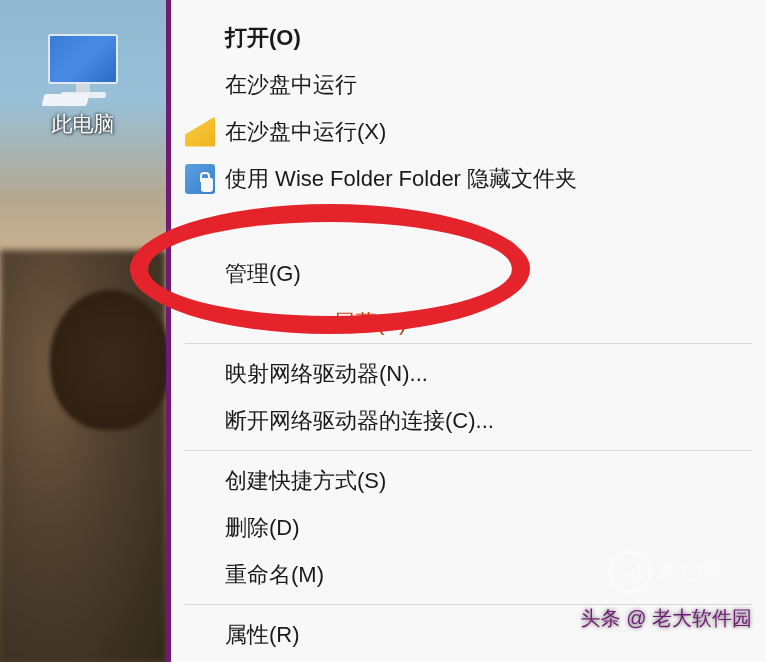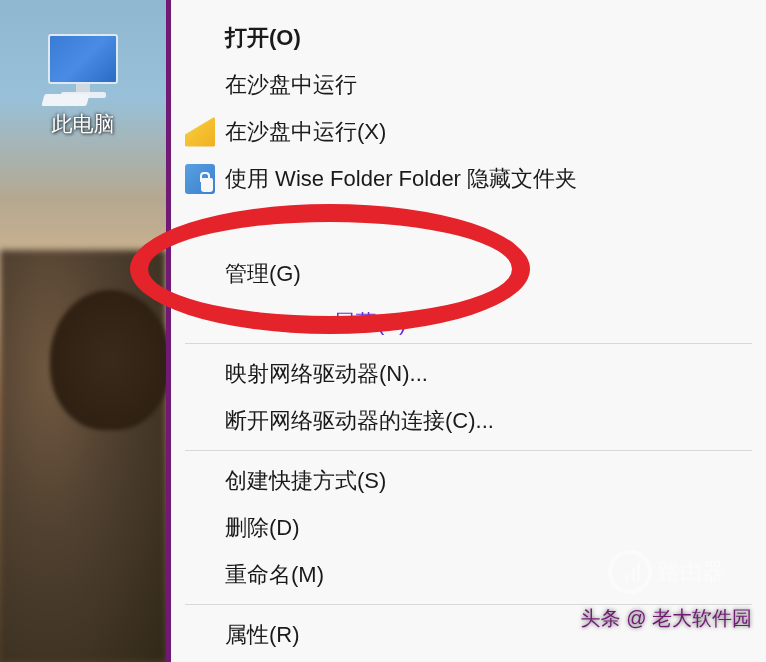--- a/index.html
+++ b/index.html
@@ -220,21 +220,21 @@
       bottom: 30px;
       color: #701a75;
       font-size: 20px;
       text-shadow: 0 0 4px rgba(0,0,0,0.6);
     }
     .partial-text {
       position: absolute;
       left: 333px;
       top: 308px;
       font-size: 22px;
-      color: #6d28d9;
+      color: #c2410c;
     }
   </style>
 </head>
 <body>
 
 <div class="desktop-bg">
   <div class="bg-figure"></div>
   <div class="bg-head"></div>
 </div>
 

